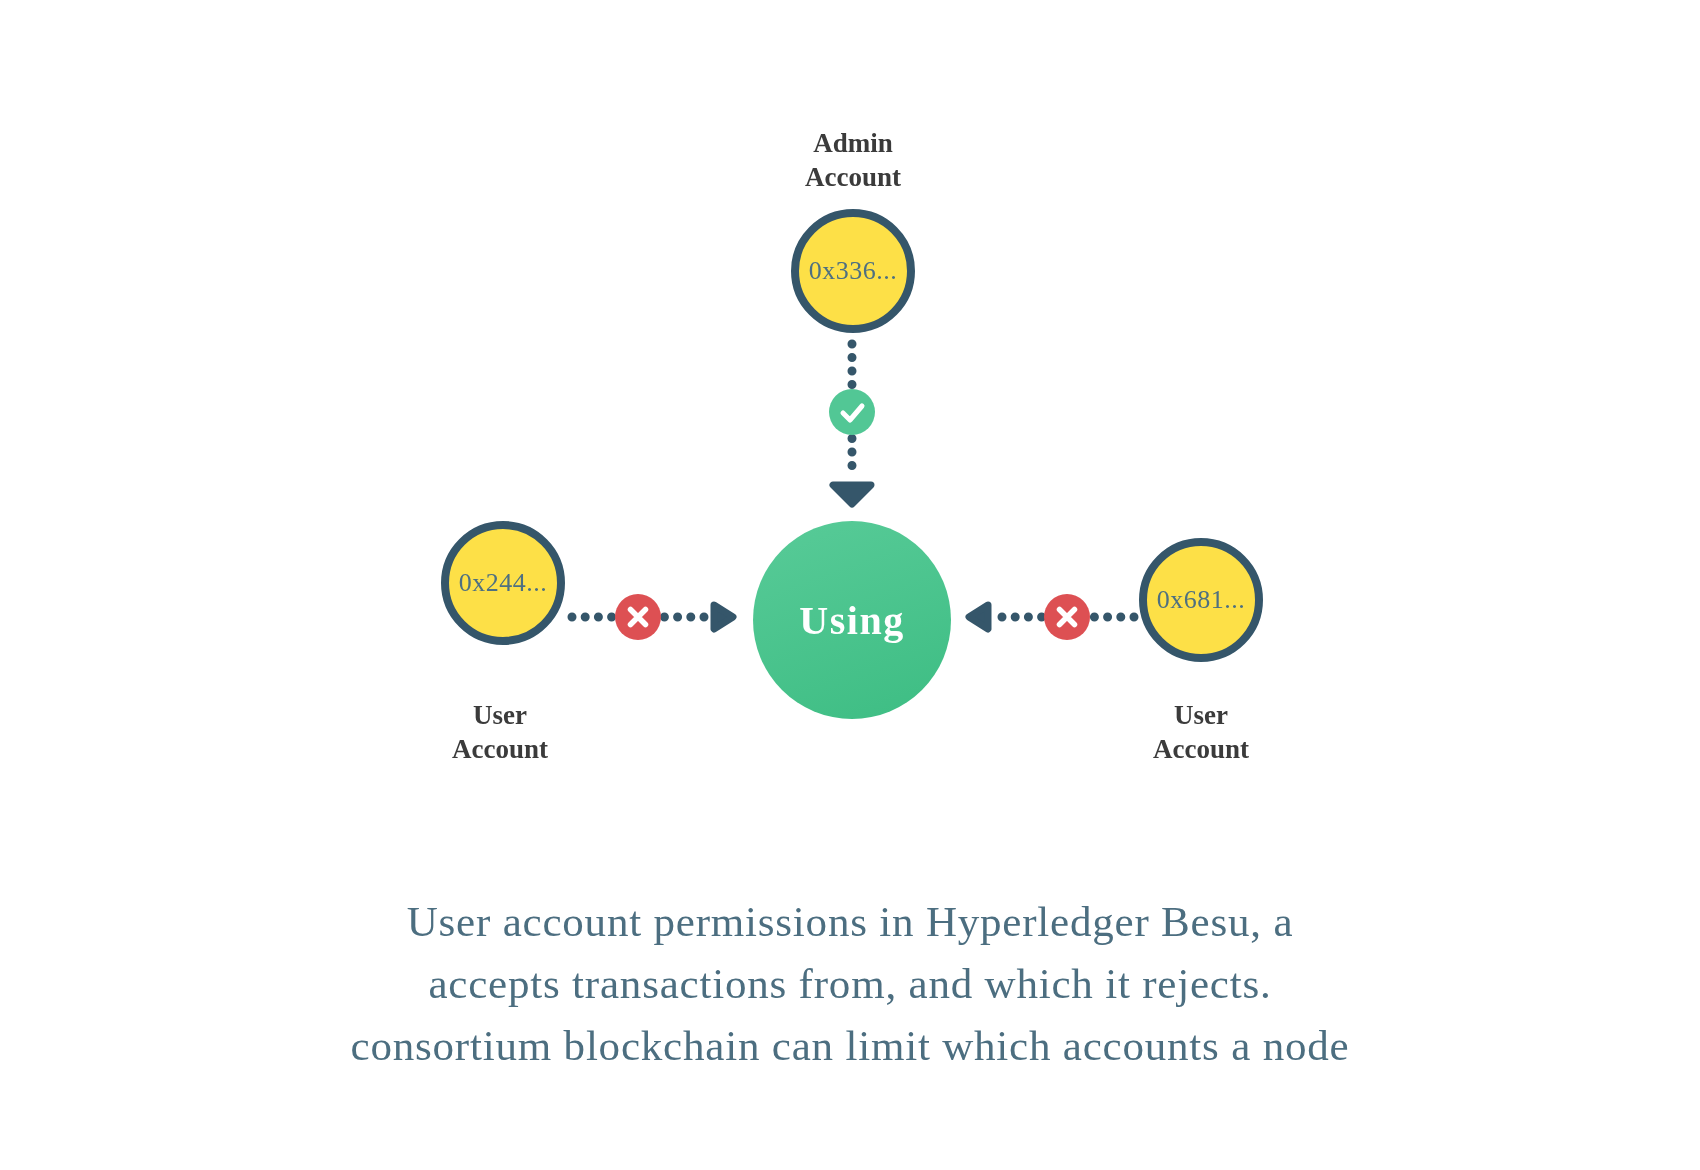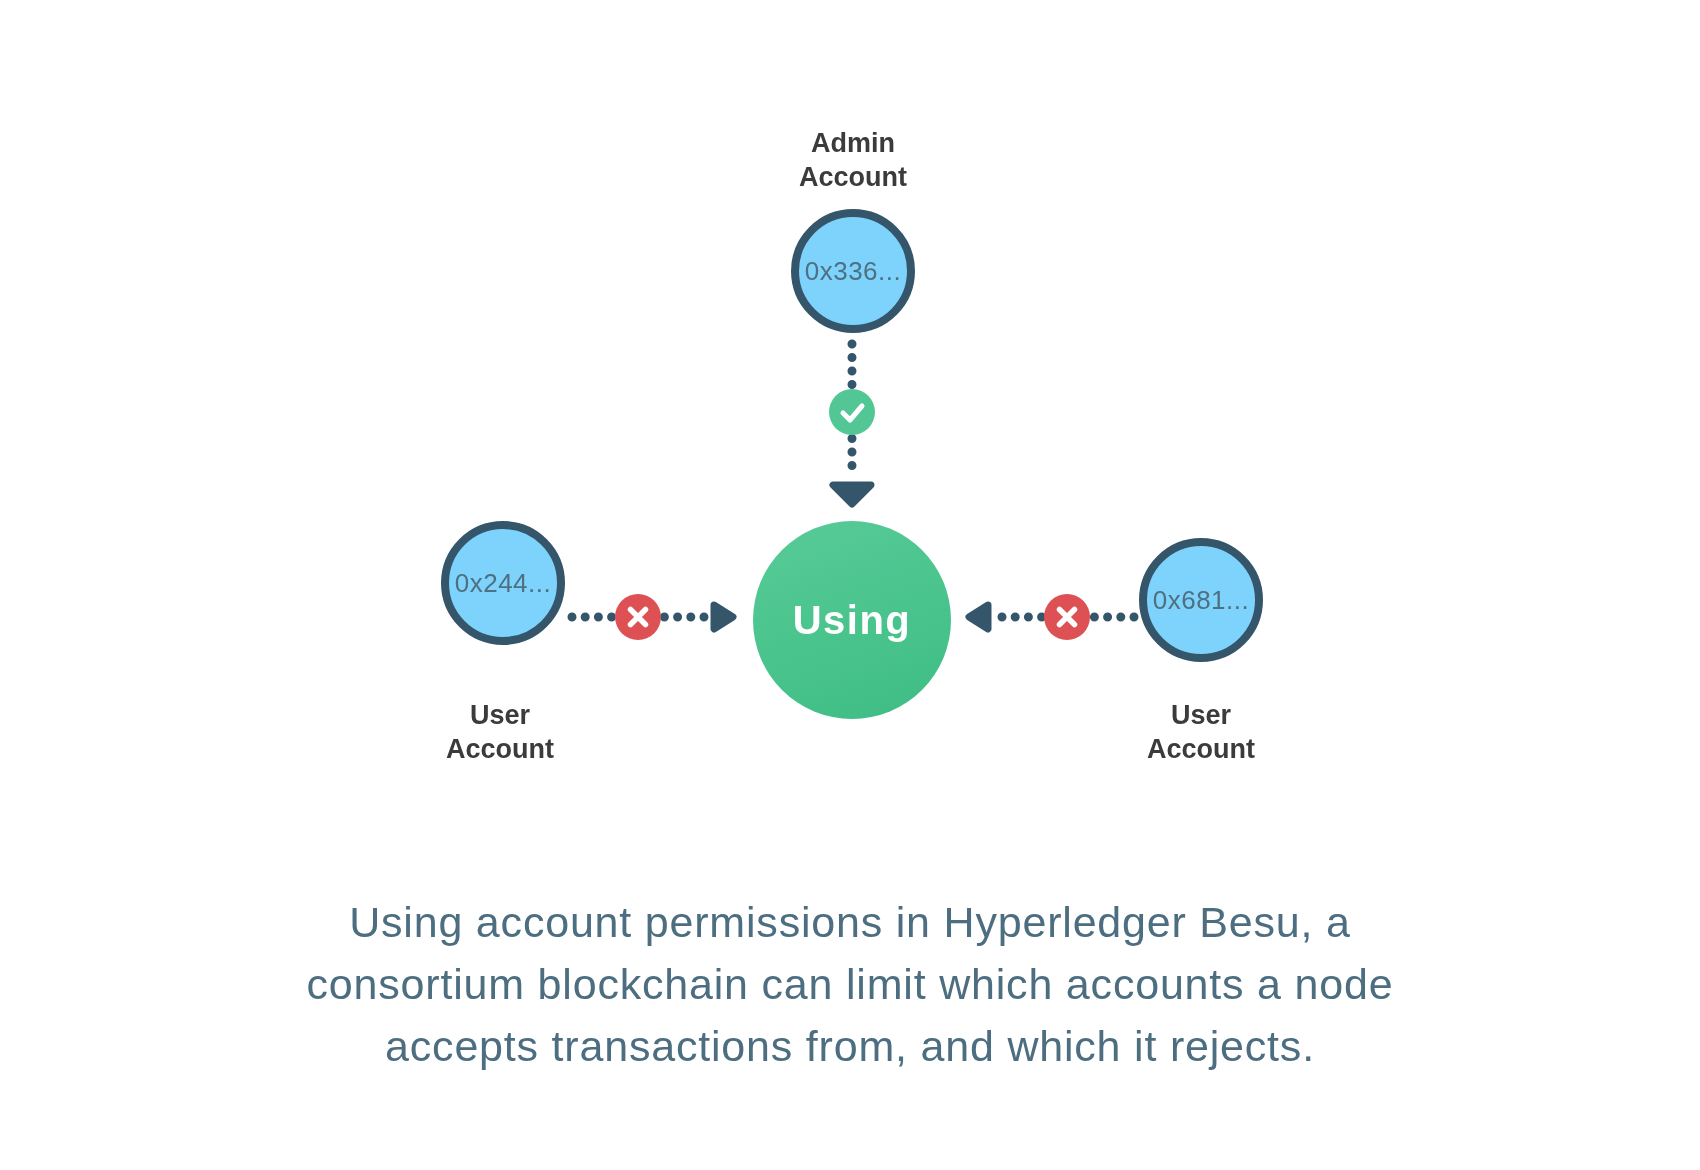--- a/index.html
+++ b/index.html
@@ -1,21 +1,21 @@
 <!DOCTYPE html>
 <html style="--background: #FFFFFF; --slate: #35566A; --label-dark: #3B3B3B; --address-text: #4E7081; --caption-text: #4C6E80; --node-green-1: #58CB98; --node-green-2: #3DBD83; --allow-green: #52C795; --deny-red: #DD5053;"><head>
 <meta charset="utf-8">
 <style>
   html, body { margin: 0; padding: 0; background: #fff; }
   .canvas {
     position: relative;
     width: 1492px;
     height: 1170px;
     background: var(--background, #fff);
-    font-family: Liberation Sans, sans-serif;
+    font-family: Liberation Serif, serif;
     overflow: hidden;
   }
   .abs { position: absolute; }
 
   
   svg.connectors {
     position: absolute;
     left: 0; top: 0;
     width: 1700px; height: 1170px;
     pointer-events: none;
@@ -34,21 +34,21 @@
     stroke-width: 7;
     stroke-linejoin: round;
   }
 
   
   .account-circle {
     width: 124px; height: 124px;
     box-sizing: border-box;
     border: 8px solid var(--slate, #35566A);
     border-radius: 50%;
-    background: #7dd3fc;
+    background: #fde047;
     display: flex;
     align-items: center;
     justify-content: center;
   }
   .address {
     color: var(--address-text, #4E7081);
     font-size: 26px;
     letter-spacing: 0.5px;
     white-space: nowrap;
   }
@@ -160,18 +160,18 @@
 
   <div class="abs account-circle" style="left:1139px; top:538px;">
     <span class="address">0x681...</span>
   </div>
   <div class="abs acct-label" style="left:1101px; top:698px; width:200px;">
     <div>User</div>
     <div>Account</div>
   </div>
 
   <div class="abs caption" style="left:150px; top:891px;">
-    <div>Using account permissions in Hyperledger Besu, a</div>
+    <div>User account permissions in Hyperledger Besu, a</div>
+    <div>accepts transactions from, and which it rejects.</div>
     <div>consortium blockchain can limit which accounts a node</div>
-    <div>accepts transactions from, and which it rejects.</div>
   </div>
 
 </div>
 
 </body></html>

